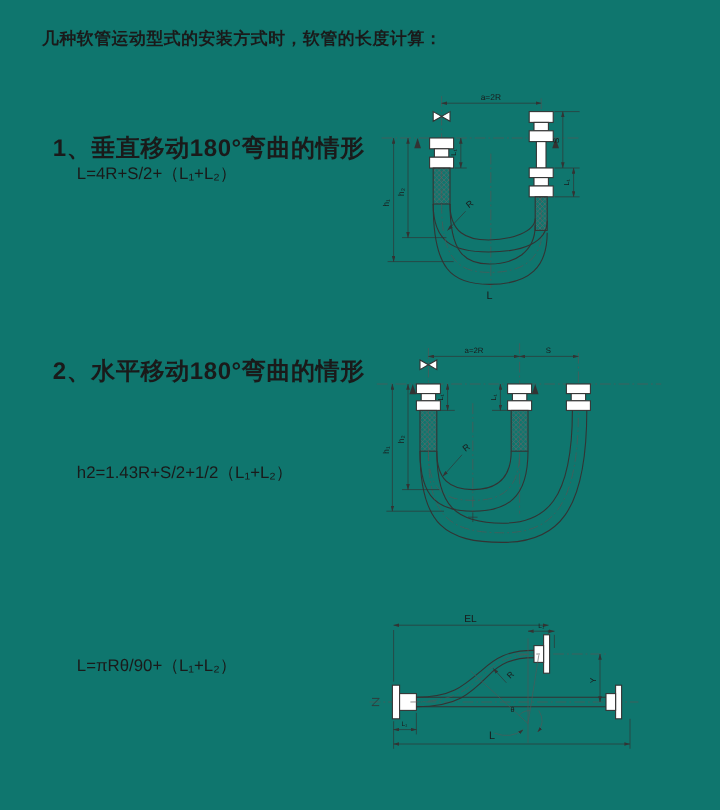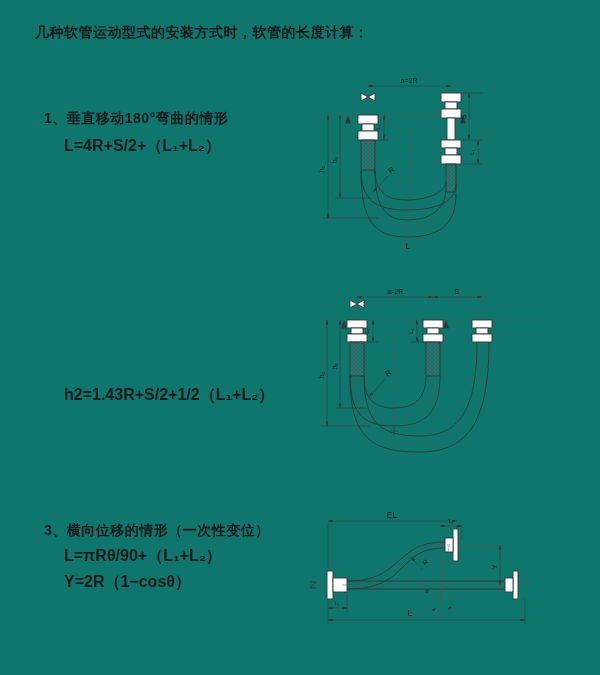--- a/index.html
+++ b/index.html
@@ -1,40 +1,39 @@
 <!DOCTYPE html>
 <html><head>
 <meta charset="utf-8">
 <style>
   *{margin:0;padding:0;box-sizing:border-box}
   html,body{width:600px;height:675px;background:#fff}
   body{font-family:"Liberation Sans","DejaVu Sans",sans-serif;color:#1a1a1a}
   .page{position:relative;width:600px;height:675px;overflow:hidden;background:#0f766e}
   .t{position:absolute;white-space:nowrap}
   .title{font-size:14px;font-weight:700;letter-spacing:.5px}
-  .heading{font-size:14px;font-weight:700;letter-spacing:.5px}
-  .formula{font-size:16px;font-weight:700}
+  .heading{font-size:20px;font-weight:700;letter-spacing:.5px}
+  .formula{font-size:14px;font-weight:400}
   svg{position:absolute}
   svg text{font-family:"Liberation Sans","DejaVu Sans",sans-serif;fill:#1a1a1a}
 </style>
 </head>
 <body>
 
 <div class="page">
 
   <div class="t title" style="left:35px;top:24px">几种软管运动型式的安装方式时，软管的长度计算：</div>
 
   <div class="t heading" style="left:44px;top:110px">1、垂直移动180°弯曲的情形</div>
   <div class="t formula" style="left:64px;top:136px">L=4R+S/2+（L₁+L₂）</div>
 
+  <div class="t heading" style="left:44px;top:296px">2、水平移动180°弯曲的情形</div>
   <div class="t formula" style="left:64px;top:385px">h2=1.43R+S/2+1/2（L₁+L₂）</div>
 
-  <div class="t heading" style="left:44px;top:522px">3、横向位移的情形（一次性变位）</div>
   <div class="t formula" style="left:64px;top:546px">L=πRθ/90+（L₁+L₂）</div>
-  <div class="t formula" style="left:64px;top:572px">Y=2R（1−cosθ）</div>
 
   <svg style="left:306px;top:70px" width="285" height="190" viewBox="0 0 285 190">
     <defs>
       <marker id="ar1" viewBox="0 0 10 6" refX="9.5" refY="3" markerWidth="9" markerHeight="5.4" orient="auto-start-reverse">
           <path d="M0,0L10,3L0,6Z" fill="#333"></path>
         </marker>
       <pattern id="hp1" width="4" height="4" patternUnits="userSpaceOnUse">
           <path d="M0,4L4,0M0,0L4,4" stroke="#666" stroke-width="0.5"></path>
         </pattern>
     </defs>

